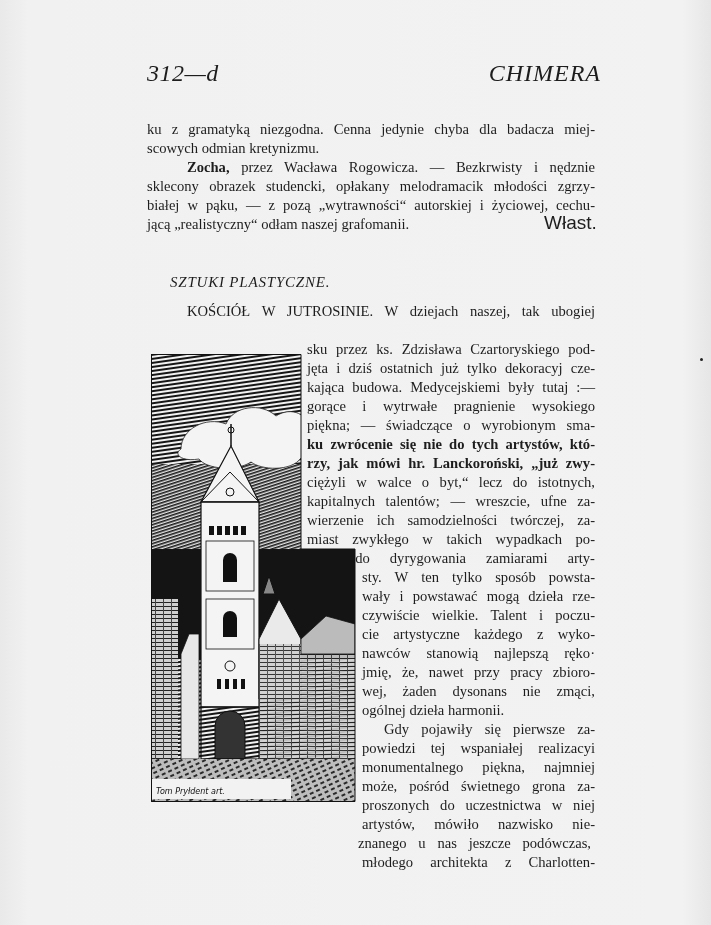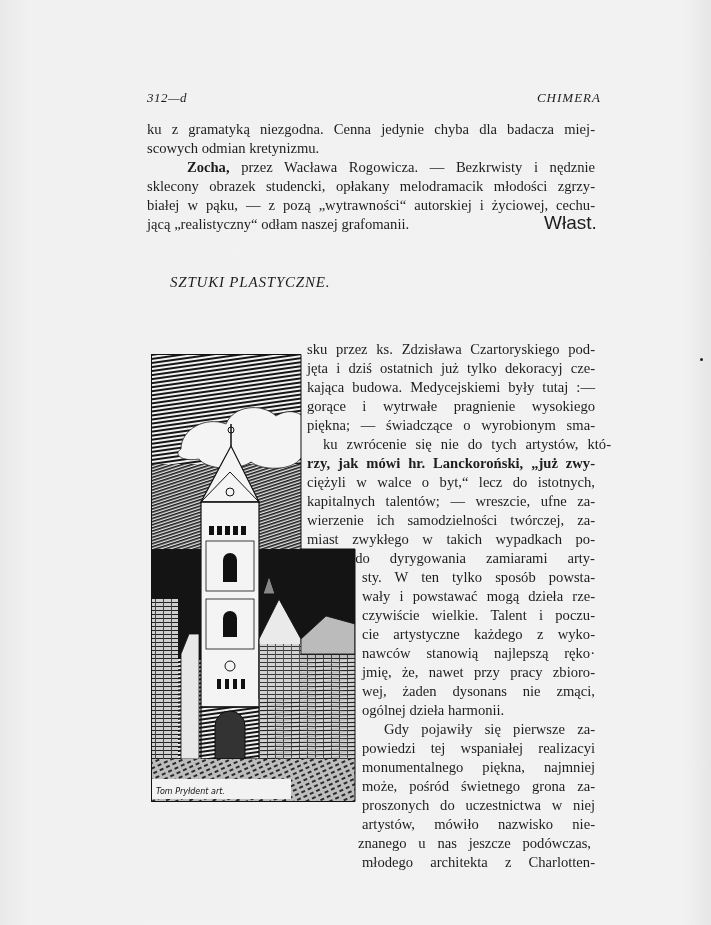--- a/index.html
+++ b/index.html
@@ -1,20 +1,20 @@
 <!DOCTYPE html>
 <html><head>
 <meta charset="utf-8">
 <style>
   html, body { margin:0; padding:0; }
   body { width:711px; height:925px; background:#efefef; position:relative; overflow:hidden;
          font-family:"Liberation Serif","DejaVu Serif",serif; color:#1d1d1d; }
   .page { position:absolute; left:0; top:0; width:711px; height:925px;
           background:linear-gradient(90deg,#e9e9e9 0%,#f1f1f1 4%,#f2f2f2 96%,#e6e6e6 100%); }
-  .hdr { position:absolute; top:90px; font-style:italic; font-size:13px; letter-spacing:0.5px; }
+  .hdr { position:absolute; top:60px; font-style:italic; font-size:24px; letter-spacing:0.5px; }
   .hdr-left { left:147px; }
   .hdr-right { right:110px; letter-spacing:1px; }
   .line { position:absolute; font-size:14.6px; line-height:19px; white-space:nowrap; text-align:justify; text-align-last:justify; }
   .line.last { text-align-last:left; }
   .b { font-weight:bold; }
   .sig { position:absolute; top:212px; left:544px; font-family:"Liberation Sans","DejaVu Sans",sans-serif; font-size:19px; }
   .section { position:absolute; top:274px; left:170px; font-style:italic; font-size:15px; letter-spacing:0.8px; }
   .dot { position:absolute; left:700px; top:358px; width:3px; height:3px; background:#222; border-radius:50%; }
   svg.ill { position:absolute; left:151px; top:354px; }
   .credit { font-family:"DejaVu Sans",sans-serif; font-style:italic; font-size:8px; fill:#111; }
@@ -31,28 +31,29 @@
   <div class="line last" style="top:139px;left:147px;width:448px;">scowych odmian kretynizmu.</div>
 
   <div class="line" style="top:158px;left:187px;width:408px;"><span class="b">Zocha,</span><span> przez Wacława Rogowicza. — Bezkrwisty i nędznie</span></div>
   <div class="line" style="top:177px;left:147px;width:448px;">sklecony obrazek studencki, opłakany melodramacik młodości zgrzy-</div>
   <div class="line" style="top:196px;left:147px;width:448px;">białej w pąku, — z pozą „wytrawności“ autorskiej i życiowej, cechu-</div>
   <div class="line last" style="top:215px;left:147px;width:448px;">jącą „realistyczny“ odłam naszej grafomanii.</div>
   <div class="sig">Włast.</div>
 
   <div class="section">SZTUKI PLASTYCZNE.</div>
 
+  <div class="line" style="top:302px;left:187px;width:408px;">KOŚCIÓŁ W JUTROSINIE.  W dziejach naszej, tak ubogiej</div>
 
   <div id="upper-col">
       <div class="line" style="top: 340px; left: 307px; width: 288px;">sku przez ks. Zdzisława Czartoryskiego pod-</div>
       <div class="line" style="top: 359px; left: 307px; width: 288px;">jęta  i dziś  ostatnich już tylko dekoracyj cze-</div>
       <div class="line" style="top: 378px; left: 307px; width: 288px;">kająca budowa.  Medycejskiemi były  tutaj :—</div>
       <div class="line" style="top: 397px; left: 307px; width: 288px;">gorące  i  wytrwałe  pragnienie  wysokiego</div>
       <div class="line" style="top: 416px; left: 307px; width: 288px;">piękna; — świadczące  o  wyrobionym  sma-</div>
-      <div class="line" style="top: 435px; left: 323px; width: 288px;">ku  zwrócenie się nie do tych artystów, któ-</div>
+      <div class="line" style="top: 435px; left: 307px; width: 288px; font-weight: bold;">ku  zwrócenie się nie do tych artystów, któ-</div>
       <div class="line" style="top: 454px; left: 307px; width: 288px; font-weight: bold;">rzy,  jak  mówi  hr.  Lanckoroński,  „już  zwy-</div>
       <div class="line" style="top: 473px; left: 307px; width: 288px;">ciężyli  w walce o byt,“  lecz do istotnych,</div>
       <div class="line" style="top: 492px; left: 307px; width: 288px;">kapitalnych talentów; — wreszcie,  ufne za-</div>
       <div class="line" style="top: 511px; left: 307px; width: 288px;">wierzenie ich samodzielności twórczej,  za-</div>
       <div class="line" style="top: 530px; left: 307px; width: 288px;">miast  zwykłego  w takich  wypadkach  po-</div>
       <div class="line" style="top: 549px; left: 307px; width: 288px;">pędu  do  dyrygowania  zamiarami  arty-</div>
     </div>
   <div id="lower-col">
       <div class="line" style="top: 568px; left: 362px; width: 233px;">sty.  W  ten tylko  sposób  powsta-</div>
       <div class="line" style="top: 587px; left: 362px; width: 233px;">wały i powstawać mogą dzieła rze-</div>

